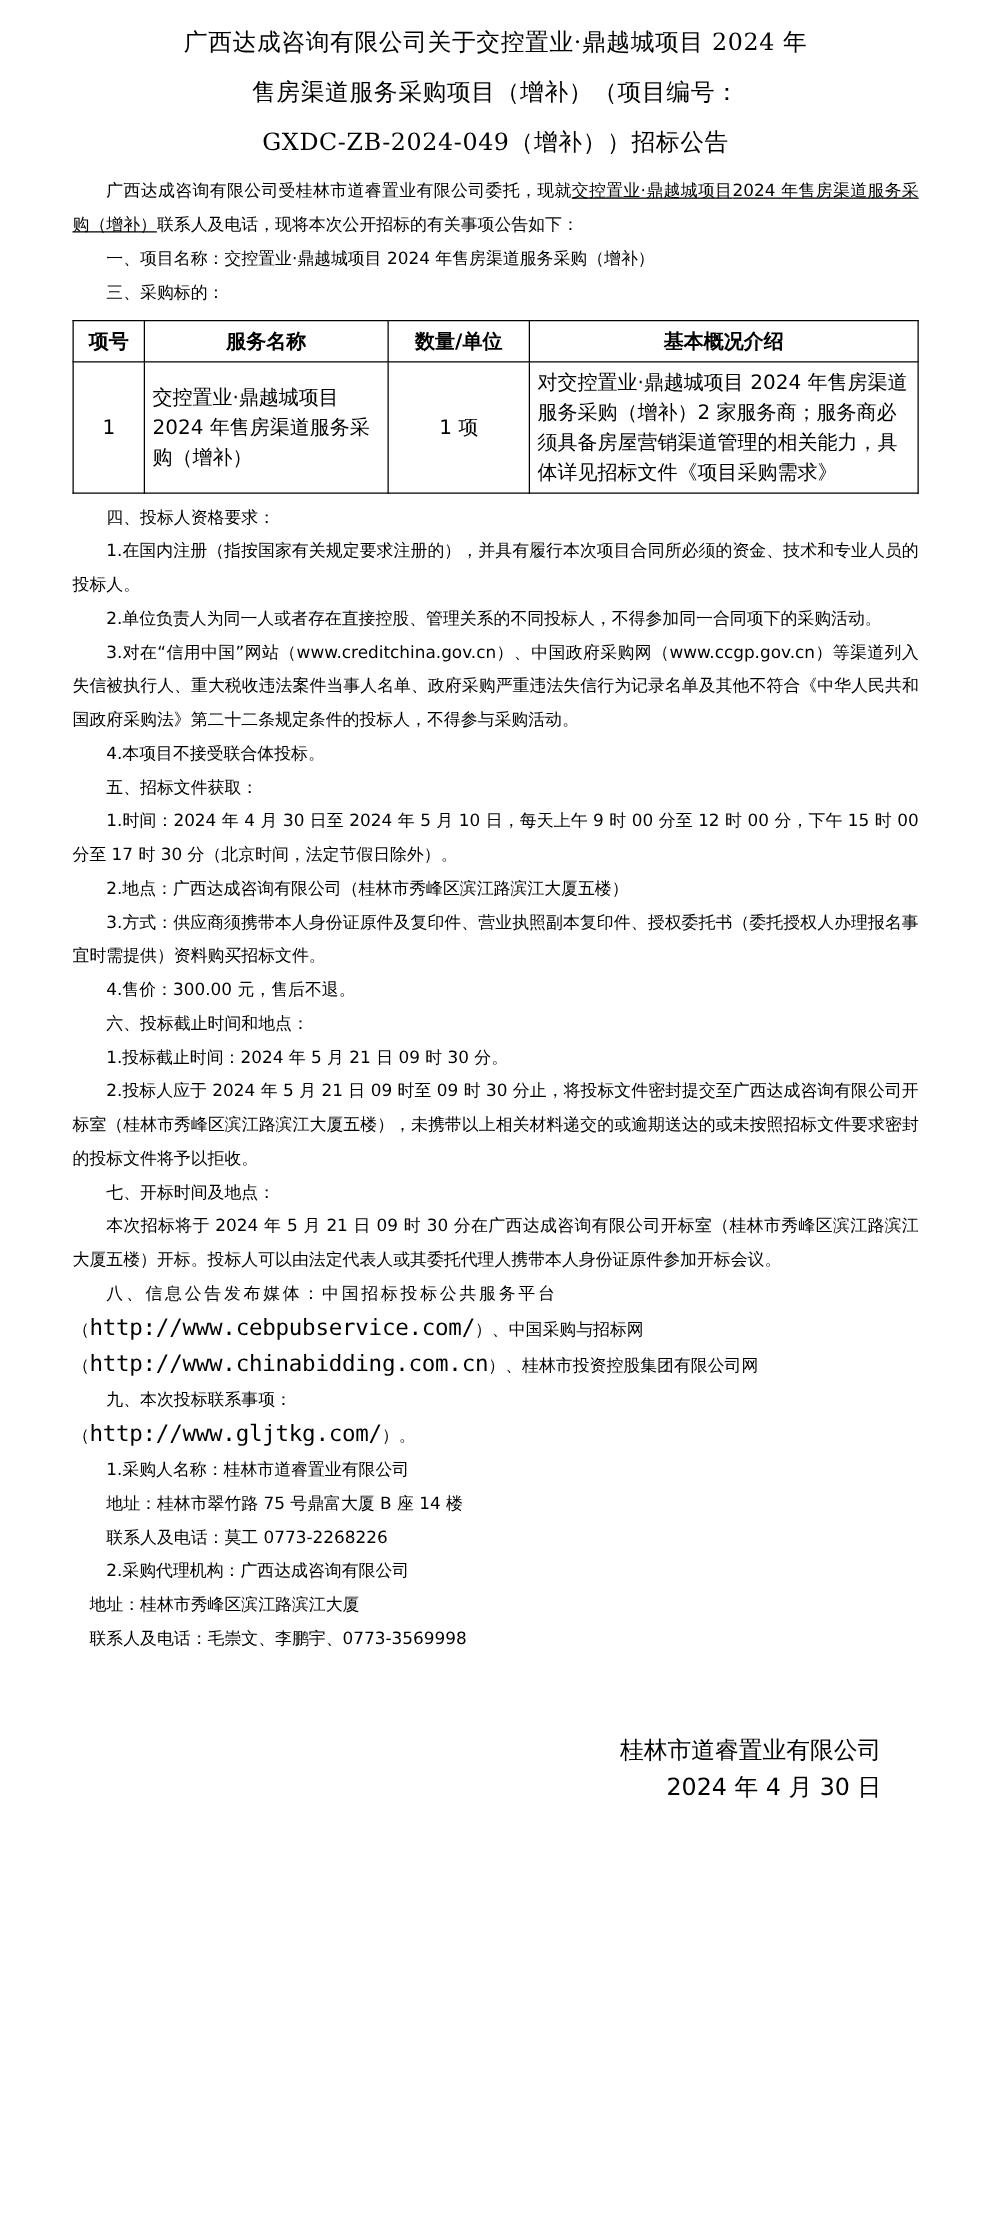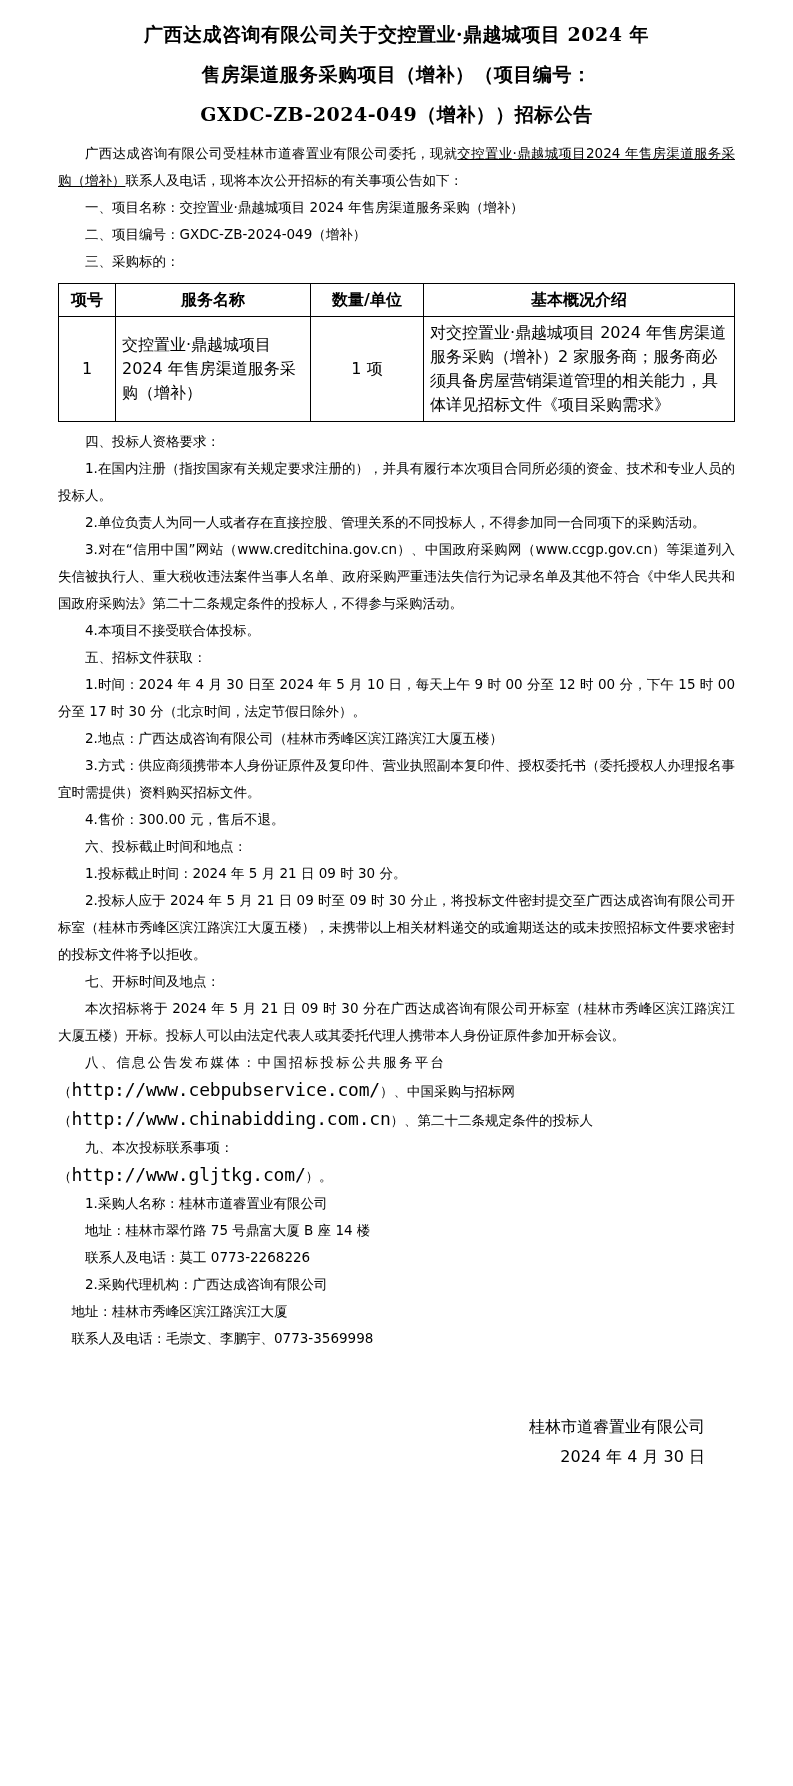--- a/index.html
+++ b/index.html
@@ -17,21 +17,21 @@
   .page {
     width: 793px;
     min-height: 1786px;
     box-sizing: border-box;
     padding: 14px 58px 24px 58px;
     position: relative;
   }
   .title {
     text-align: center;
     font-family: "DejaVu Serif", "Liberation Serif", serif;
-    font-weight: bold;
+    font-weight: normal;
     font-size: 19px;
     line-height: 40px;
     letter-spacing: 0.5px;
     margin: 0 0 6px 0;
     padding: 0 8px;
   }
   .title .line {
     display: block;
   }
   p.para {
@@ -76,21 +76,21 @@
   td.c-no { text-align: center; width: 44px; }
   td.c-name { text-align: left; width: 182px; padding-left: 12px; }
   td.c-qty { text-align: center; width: 100px; }
   td.c-desc { text-align: left; }
   th.h-no { width: 44px; }
   th.h-name { width: 182px; }
   th.h-qty { width: 100px; }
   .sign {
     margin-top: 60px;
     text-align: right;
-    font-size: 16px;
+    font-size: 19px;
     line-height: 30px;
     padding-right: 30px;
   }
   .wide {
     letter-spacing: 2.2px;
   }
 </style>
 </head>
 <body>
 
@@ -98,21 +98,20 @@
 
   <div class="title">
     <span class="line">广西达成咨询有限公司关于交控置业·鼎越城项目 2024 年</span>
     <span class="line">售房渠道服务采购项目（增补）（项目编号：</span>
     <span class="line">GXDC-ZB-2024-049（增补））招标公告</span>
   </div>
 
   <p class="para"><span>广西达成咨询有限公司受桂林市道睿置业有限公司委托，现就</span><span class="u">交控置业·鼎越城项目</span><span class="u">2024 年售房渠道服务采购（增补）</span><span>联系人及电话，现将本次公开招标的有关事项公告如下：</span></p>
 
   <p class="para">一、项目名称：交控置业·鼎越城项目 2024 年售房渠道服务采购（增补）</p>
-  <p class="para">二、项目编号：GXDC-ZB-2024-049（增补）</p>
   <p class="para">三、采购标的：</p>
 
   <table class="tbl">
     <thead>
       <tr>
         <th class="h-no">项号</th>
         <th class="h-name">服务名称</th>
         <th class="h-qty">数量/单位</th>
         <th>基本概况介绍</th>
       </tr>
@@ -141,21 +140,21 @@
 
   <p class="para">六、投标截止时间和地点：</p>
   <p class="para">1.投标截止时间：2024 年 5 月 21 日 09 时 30 分。</p>
   <p class="para">2.投标人应于 2024 年 5 月 21 日 09 时至 09 时 30 分止，将投标文件密封提交至广西达成咨询有限公司开标室（桂林市秀峰区滨江路滨江大厦五楼），未携带以上相关材料递交的或逾期送达的或未按照招标文件要求密封的投标文件将予以拒收。</p>
 
   <p class="para">七、开标时间及地点：</p>
   <p class="para">本次招标将于 2024 年 5 月 21 日 09 时 30 分在广西达成咨询有限公司开标室（桂林市秀峰区滨江路滨江大厦五楼）开标。投标人可以由法定代表人或其委托代理人携带本人身份证原件参加开标会议。</p>
 
   <p class="para wide">八、信息公告发布媒体：中国招标投标公共服务平台</p>
   <p class="para noindent"><span>（</span><span class="mono">http://www.cebpubservice.com/</span><span>）、中国采购与招标网</span></p>
-  <p class="para noindent"><span>（</span><span class="mono">http://www.chinabidding.com.cn</span><span>）、第二十二条规定条件的投标人</span></p>
+  <p class="para noindent"><span>（</span><span class="mono">http://www.chinabidding.com.cn</span><span>）、桂林市投资控股集团有限公司网</span></p>
   <p class="para">九、本次投标联系事项：</p>
 
   <p class="para noindent"><span>（</span><span class="mono">http://www.gljtkg.com/</span><span>）。</span></p>
   <p class="para">1.采购人名称：桂林市道睿置业有限公司</p>
   <p class="para">地址：桂林市翠竹路 75 号鼎富大厦 B 座 14 楼</p>
   <p class="para">联系人及电话：莫工  0773-2268226</p>
   <p class="para">2.采购代理机构：广西达成咨询有限公司</p>
   <p class="para indent1">地址：桂林市秀峰区滨江路滨江大厦</p>
   <p class="para indent1">联系人及电话：毛崇文、李鹏宇、0773-3569998</p>
 

